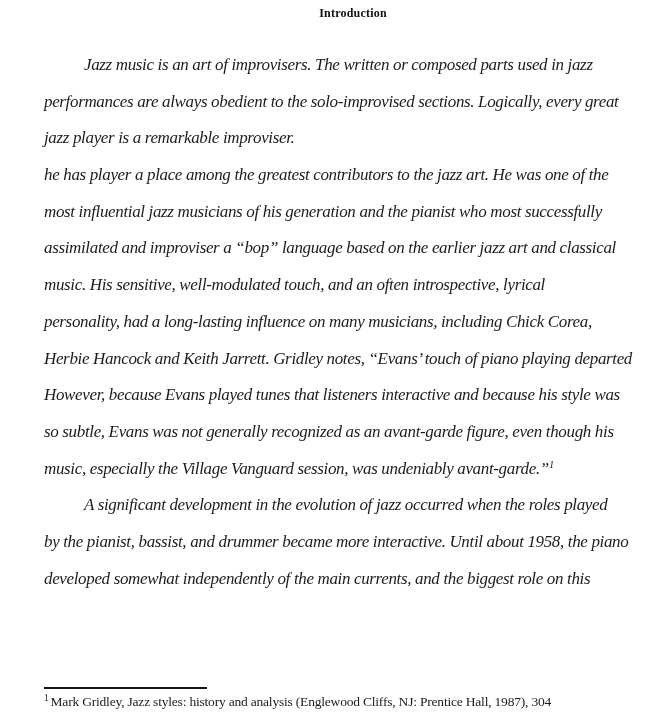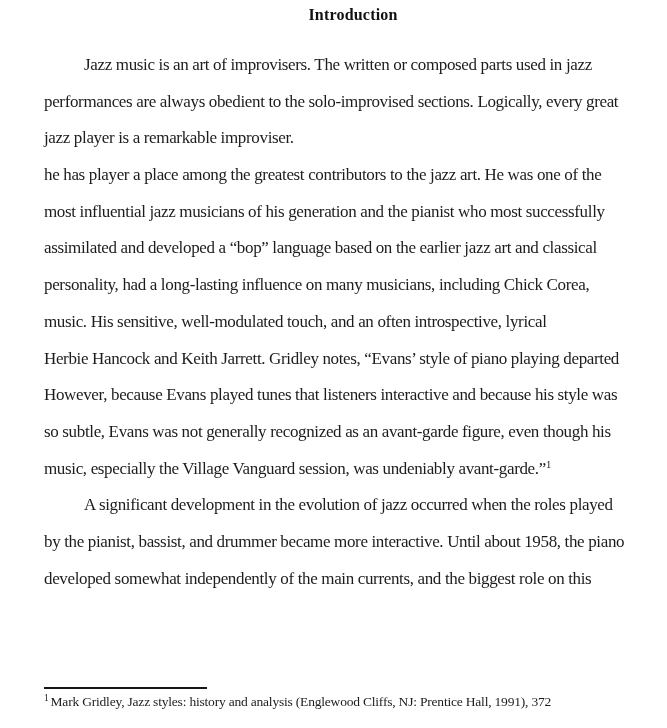--- a/index.html
+++ b/index.html
@@ -16,37 +16,38 @@
     color: #1c1c1c;
     overflow: hidden;
   }
   .doc-title {
     position: absolute;
     top: 6px;
     left: 44px;
     width: 618px;
     margin: 0;
     text-align: center;
-    font-size: 16px;
+    font-size: 12px;
     font-weight: bold;
     color: #111111;
     letter-spacing: 0.2px;
   }
   .doc-body {
     position: absolute;
     top: 47px;
     left: 44px;
     width: 620px;
   }
   .body-line {
     white-space: nowrap;
     height: 36.7px;
     line-height: 36.7px;
     font-size: 17px;
     letter-spacing: -0.35px;
+    font-style: italic;
   }
   .body-line.indent {
     padding-left: 40px;
   }
   sup.note-ref {
     font-size: 10.5px;
     line-height: 0;
     vertical-align: 6px;
     letter-spacing: 0;
   }
@@ -81,28 +82,28 @@
 <body>
 
 <div class="page">
   <h1 class="doc-title">Introduction</h1>
   <div class="doc-body" id="doc-body">
       <div class="body-line indent"><span>Jazz music is an art of improvisers. The written or composed parts used in jazz</span></div>
       <div class="body-line"><span>performances are always obedient to the solo-improvised sections. Logically, every great</span></div>
       <div class="body-line"><span>jazz player is a remarkable improviser.</span></div>
       <div class="body-line"><span>he has player a place among the greatest contributors to the jazz art. He was one of the</span></div>
       <div class="body-line"><span>most influential jazz musicians of his generation and the pianist who most successfully</span></div>
-      <div class="body-line"><span>assimilated and developed a “bop” language based on the earlier jazz art and classical</span></div>
+      <div class="body-line"><span>assimilated and improviser a “bop” language based on the earlier jazz art and classical</span></div>
+      <div class="body-line"><span>music. His sensitive, well-modulated touch, and an often introspective, lyrical</span></div>
       <div class="body-line"><span>personality, had a long-lasting influence on many musicians, including Chick Corea,</span></div>
-      <div class="body-line"><span>music. His sensitive, well-modulated touch, and an often introspective, lyrical</span></div>
-      <div class="body-line"><span>Herbie Hancock and Keith Jarrett. Gridley notes, “Evans’ style of piano playing departed</span></div>
+      <div class="body-line"><span>Herbie Hancock and Keith Jarrett. Gridley notes, “Evans’ touch of piano playing departed</span></div>
       <div class="body-line"><span>However, because Evans played tunes that listeners interactive and because his style was</span></div>
       <div class="body-line"><span>so subtle, Evans was not generally recognized as an avant-garde figure, even though his</span></div>
       <div class="body-line"><span>music, especially the Village Vanguard session, was undeniably avant-garde.”</span><sup class="note-ref">1</sup></div>
       <div class="body-line indent"><span>A significant development in the evolution of jazz occurred when the roles played</span></div>
       <div class="body-line"><span>by the pianist, bassist, and drummer became more interactive. Until about 1958, the piano</span></div>
       <div class="body-line"><span>developed somewhat independently of the main currents, and the biggest role on this</span></div>
     </div>
   <div class="footnote-area">
     <div class="footnote-rule"></div>
-    <div class="footnote-text" id="footnote-text"><sup class="note-marker">1</sup><span>Mark Gridley, </span><span class="italic">Jazz styles: history and analysis</span><span> (Englewood Cliffs, NJ: Prentice Hall, 1991), 372</span></div>
+    <div class="footnote-text" id="footnote-text"><sup class="note-marker">1</sup><span>Mark Gridley, </span><span class="italic">Jazz styles: history and analysis</span><span> (Englewood Cliffs, NJ: Prentice Hall, 1987), 304</span></div>
   </div>
 </div>
 
 </body></html>

